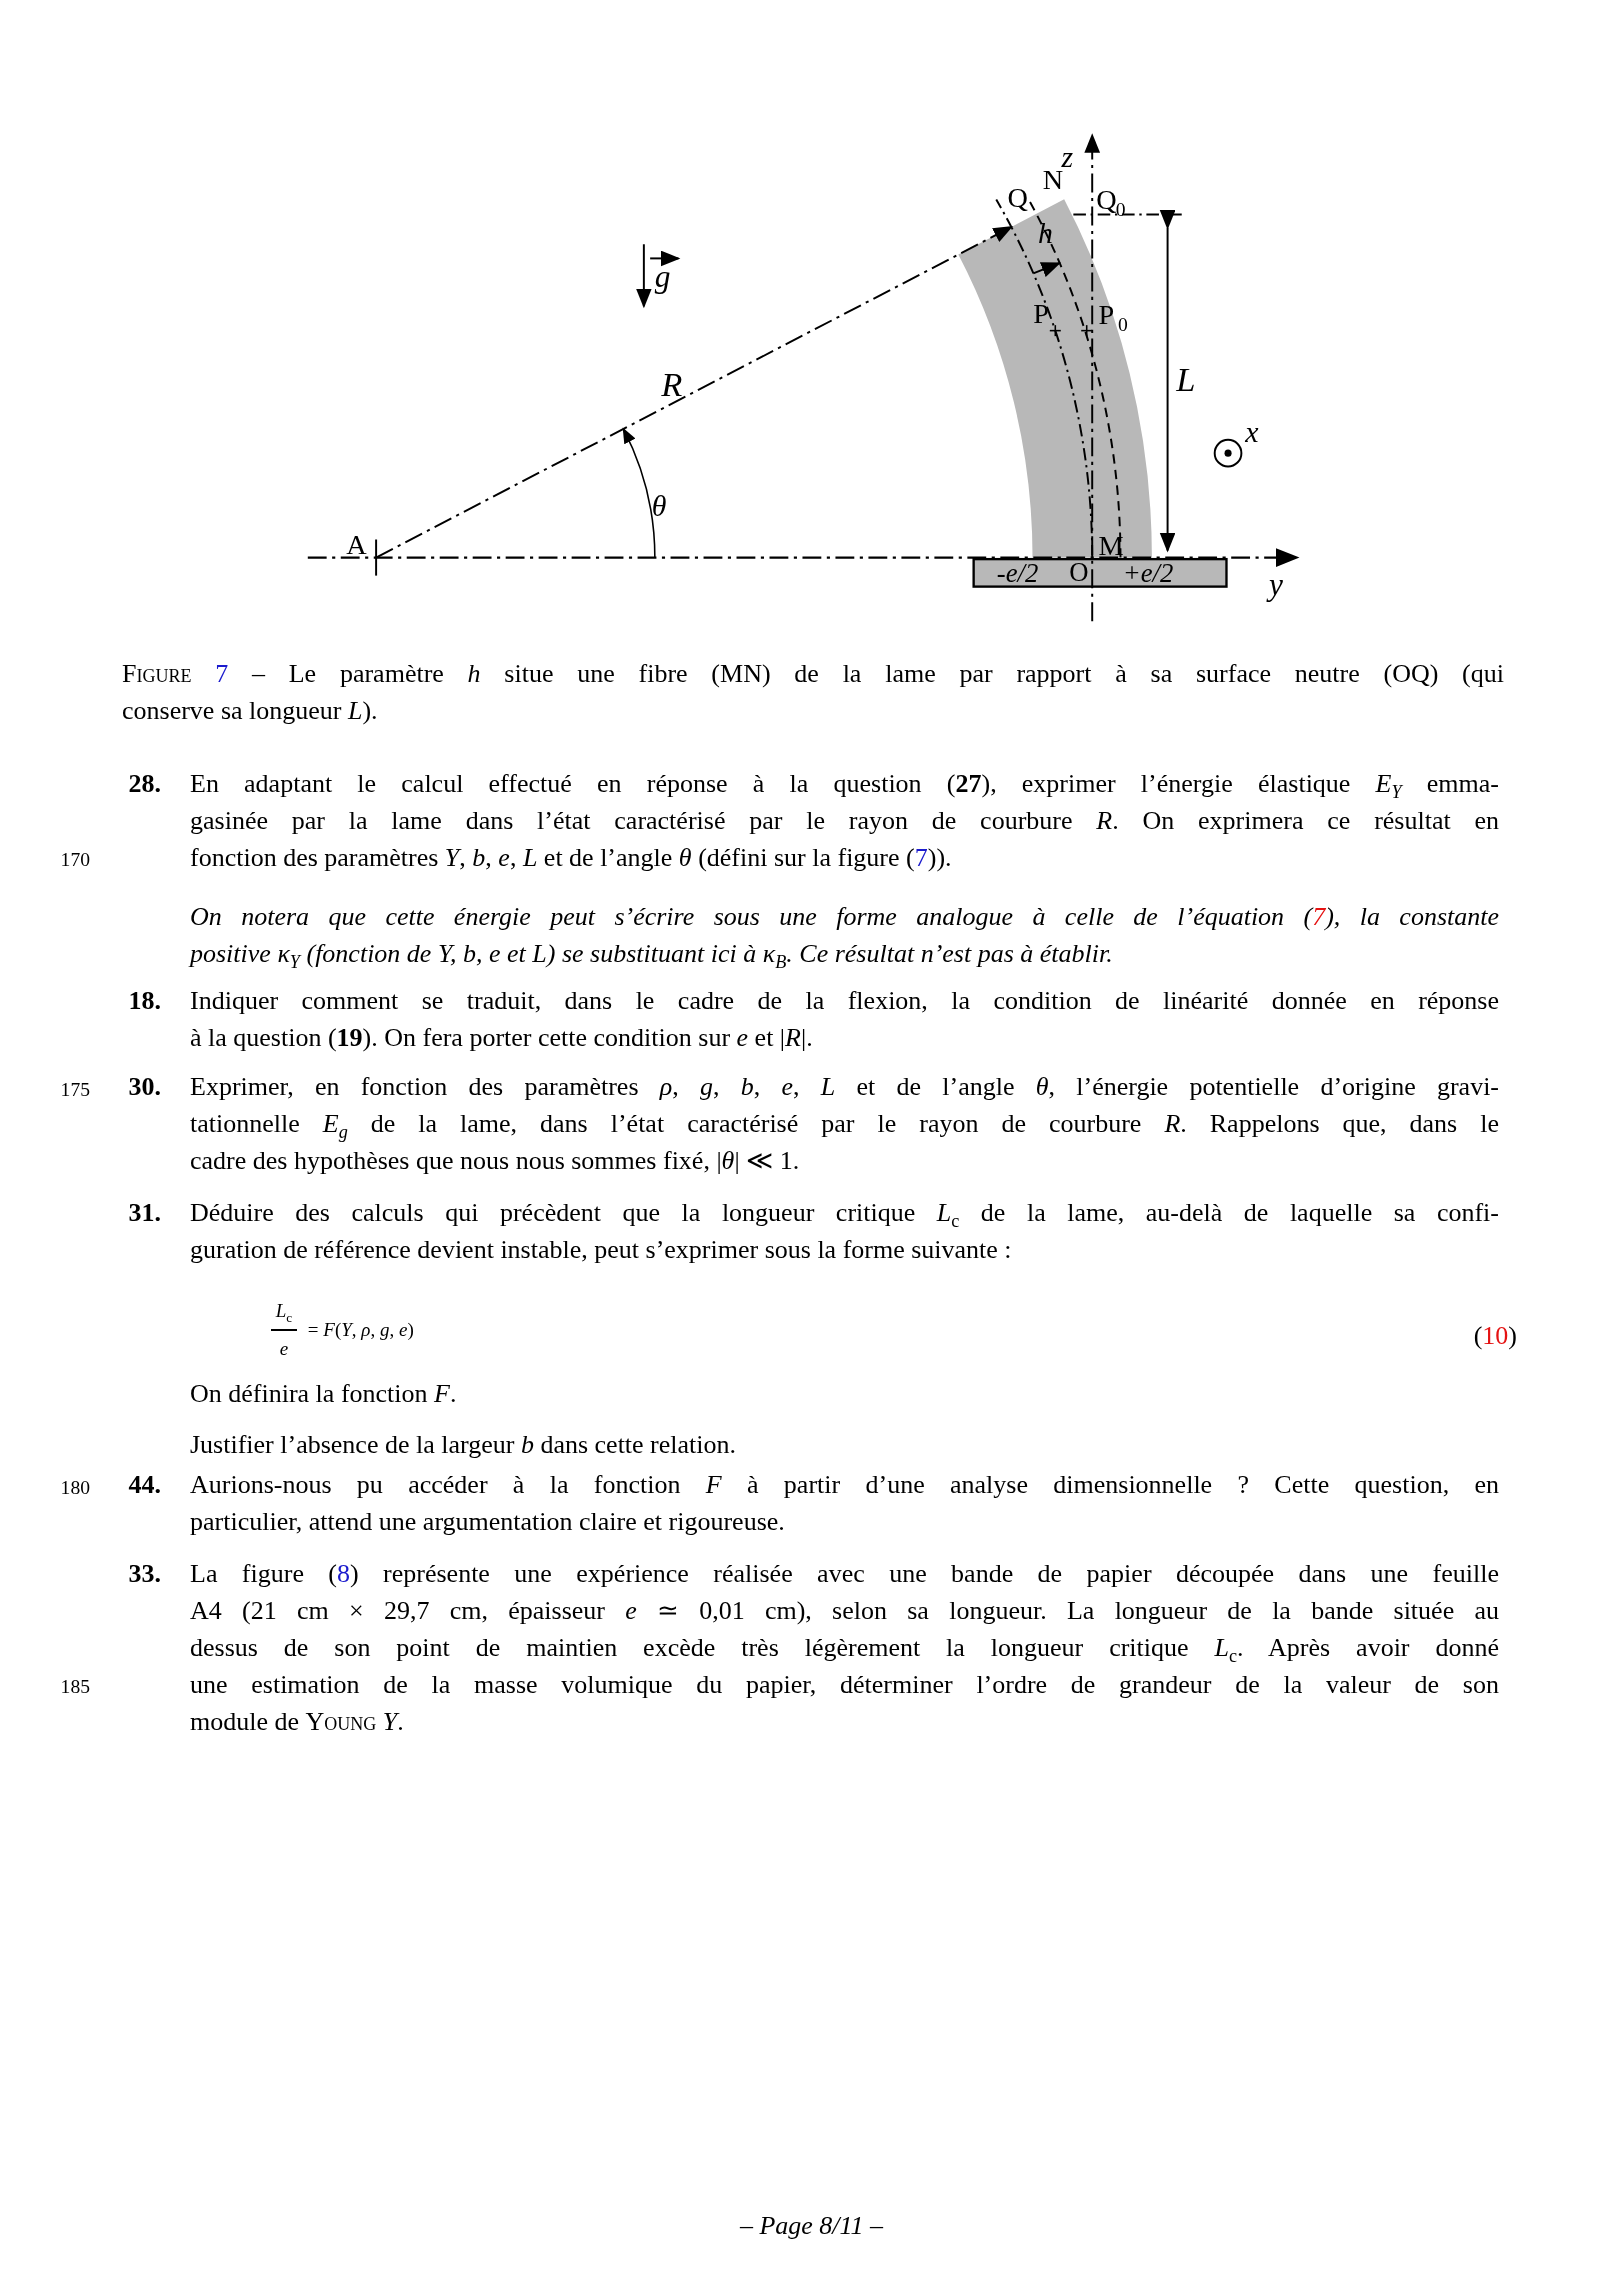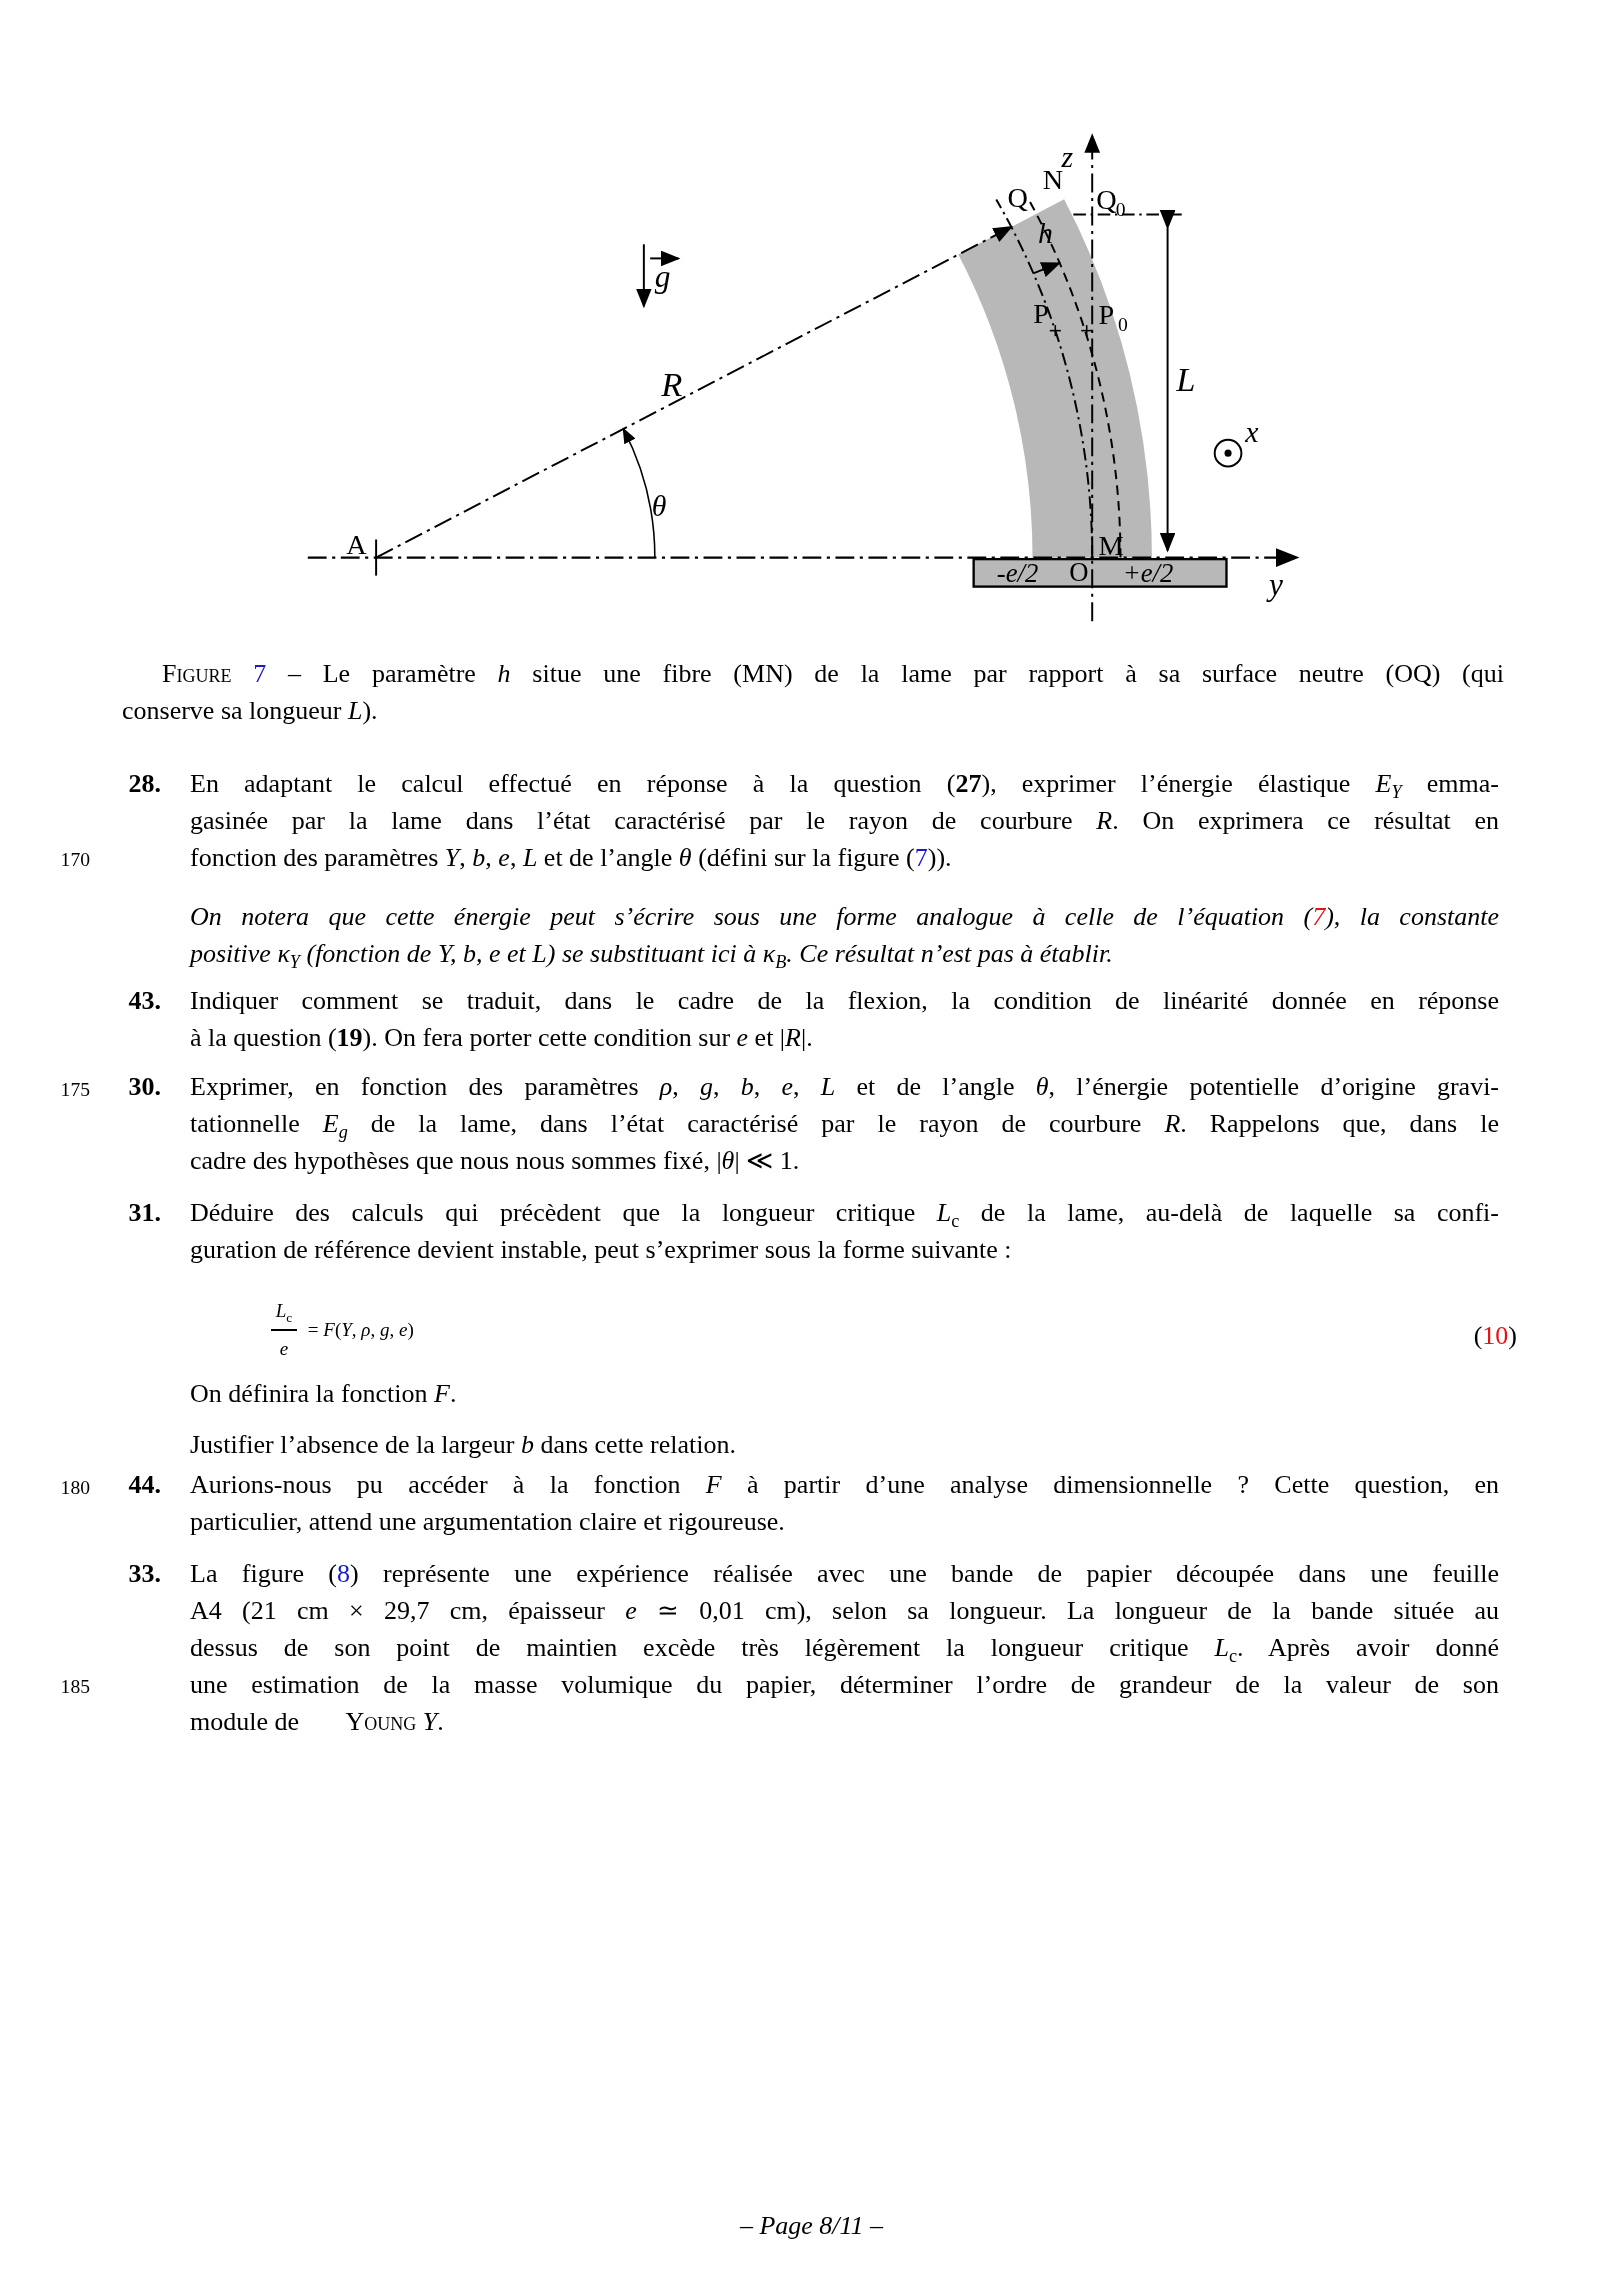--- a/index.html
+++ b/index.html
@@ -12,21 +12,21 @@
     overflow:hidden;
   }
   .abs{position:absolute;}
   .tline{font-size:26px;line-height:37px;white-space:normal;}
   .jline{text-align:justify;text-align-last:justify;}
   .qnum{font-weight:bold;font-size:26px;line-height:37px;text-align:right;}
   .mnum{font-size:19.6px;line-height:37px;text-align:right;color:#000;}
   .noteblock{font-style:italic;}
   .bl{color:#1b1bcd;}
   .rd{color:#e51212;}
-  .sc{font-variant:small-caps;margin-left:40px;}
+  .sc{font-variant:small-caps;}
   sub{font-size:70%;line-height:0;}
   .eqrow{display:flex;align-items:center;font-size:19px;}
   .frac{display:inline-flex;flex-direction:column;align-items:center;margin-right:11px;}
   .frac .bar{align-self:stretch;height:0;border-top:2px solid #000;margin:3.9px 0;}
   .frac .num,.frac .den{padding:0 4.7px;line-height:28px;text-align:center;}
   .eqtag{font-size:26px;line-height:37px;}
   .footer{font-style:italic;font-size:26px;line-height:37px;text-align:center;}
   svg text{font-family:"Liberation Serif", serif;fill:#000;}
 </style>
 </head>
@@ -117,21 +117,21 @@
     <div class="tline jline">En adaptant le calcul effectué en réponse à la question (<b>27</b>), exprimer l’énergie élastique <i>E</i><sub><i>Y</i></sub> emma-</div>
     <div class="tline jline">gasinée par la lame dans l’état caractérisé par le rayon de courbure <i>R</i>. On exprimera ce résultat en</div>
     <div class="tline">fonction des paramètres <i>Y</i>, <i>b</i>, <i>e</i>, <i>L</i> et de l’angle <i>θ</i> (défini sur la figure (<span class="bl">7</span>)).</div>
   </div>
 
   <div class="abs noteblock" style="left:190px;top:898px;width:1309px;">
     <div class="tline jline">On notera que cette énergie peut s’écrire sous une forme analogue à celle de l’équation (<span class="rd">7</span>), la constante</div>
     <div class="tline">positive <i>κ</i><sub><i>Y</i></sub> (fonction de <i>Y</i>, <i>b</i>, <i>e</i> et <i>L</i>) se substituant ici à <i>κ</i><sub><i>B</i></sub>. Ce résultat n’est pas à établir.</div>
   </div>
 
-  <div class="abs qnum" style="left:94px;top:982px;width:67px;">43.</div>
+  <div class="abs qnum" style="left:94px;top:982px;width:67px;">18.</div>
   <div class="abs" style="left:190px;top:982px;width:1309px;">
     <div class="tline jline">Indiquer comment se traduit, dans le cadre de la flexion, la condition de linéarité donnée en réponse</div>
     <div class="tline">à la question (<b>19</b>). On fera porter cette condition sur <i>e</i> et |<i>R</i>|.</div>
   </div>
 
   <div class="abs qnum" style="left:94px;top:1068px;width:67px;">30.</div>
   <div class="abs" style="left:190px;top:1068px;width:1309px;">
     <div class="tline jline">Exprimer, en fonction des paramètres <i>ρ</i>, <i>g</i>, <i>b</i>, <i>e</i>, <i>L</i> et de l’angle <i>θ</i>, l’énergie potentielle d’origine gravi-</div>
     <div class="tline jline">tationnelle <i>E</i><sub><i>g</i></sub> de la lame, dans l’état caractérisé par le rayon de courbure <i>R</i>. Rappelons que, dans le</div>
     <div class="tline">cadre des hypothèses que nous nous sommes fixé, |<i>θ</i>| ≪ 1.</div>

